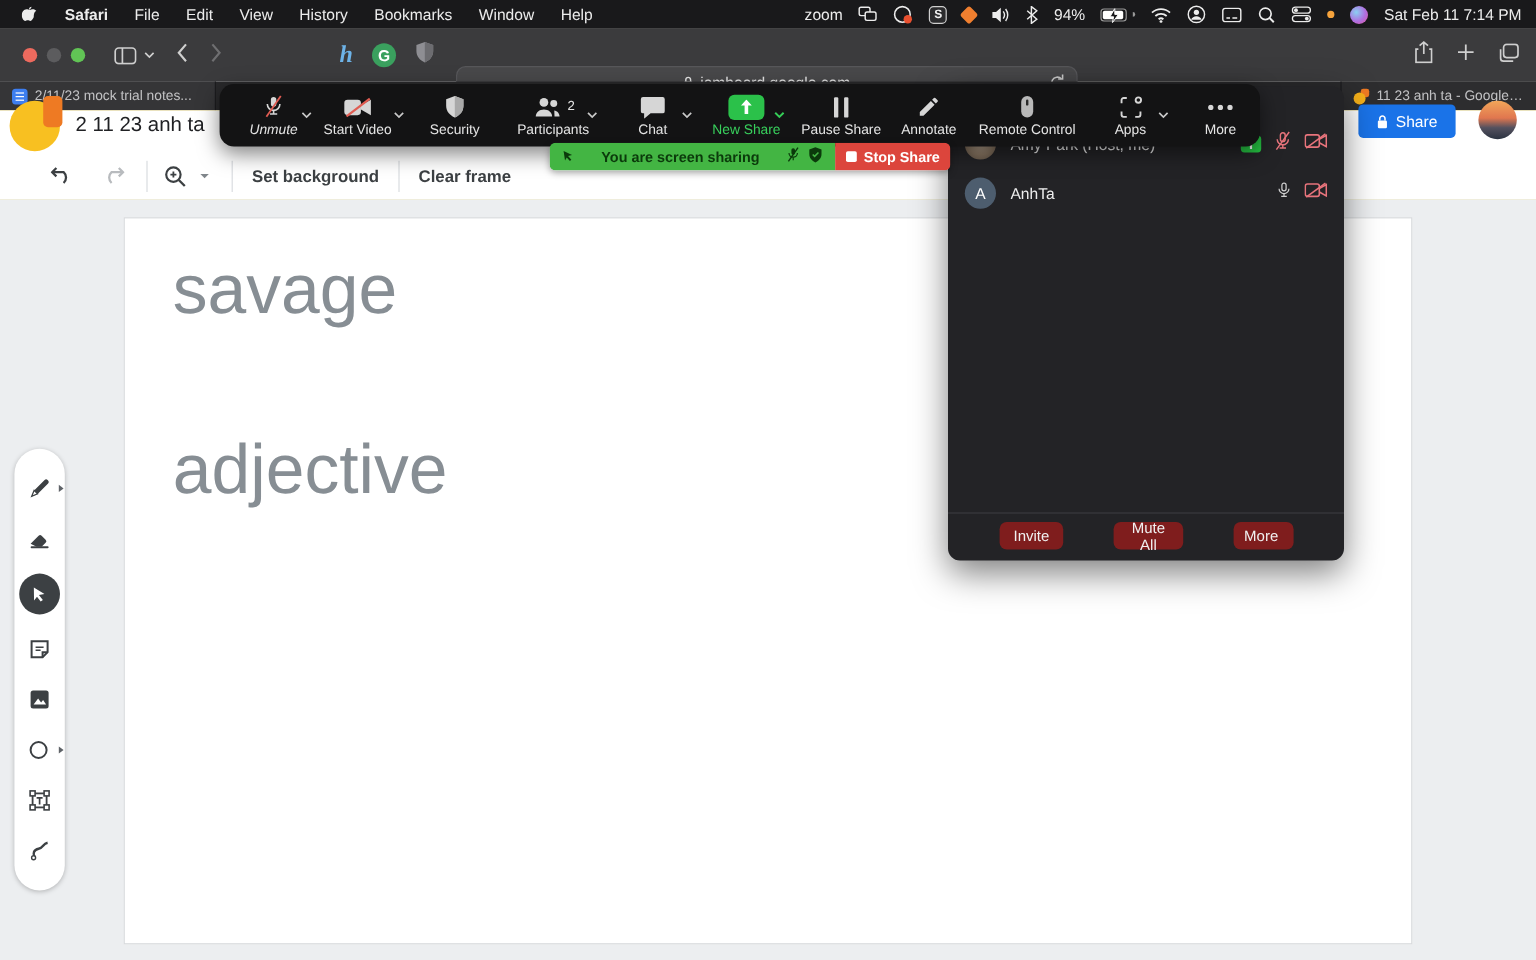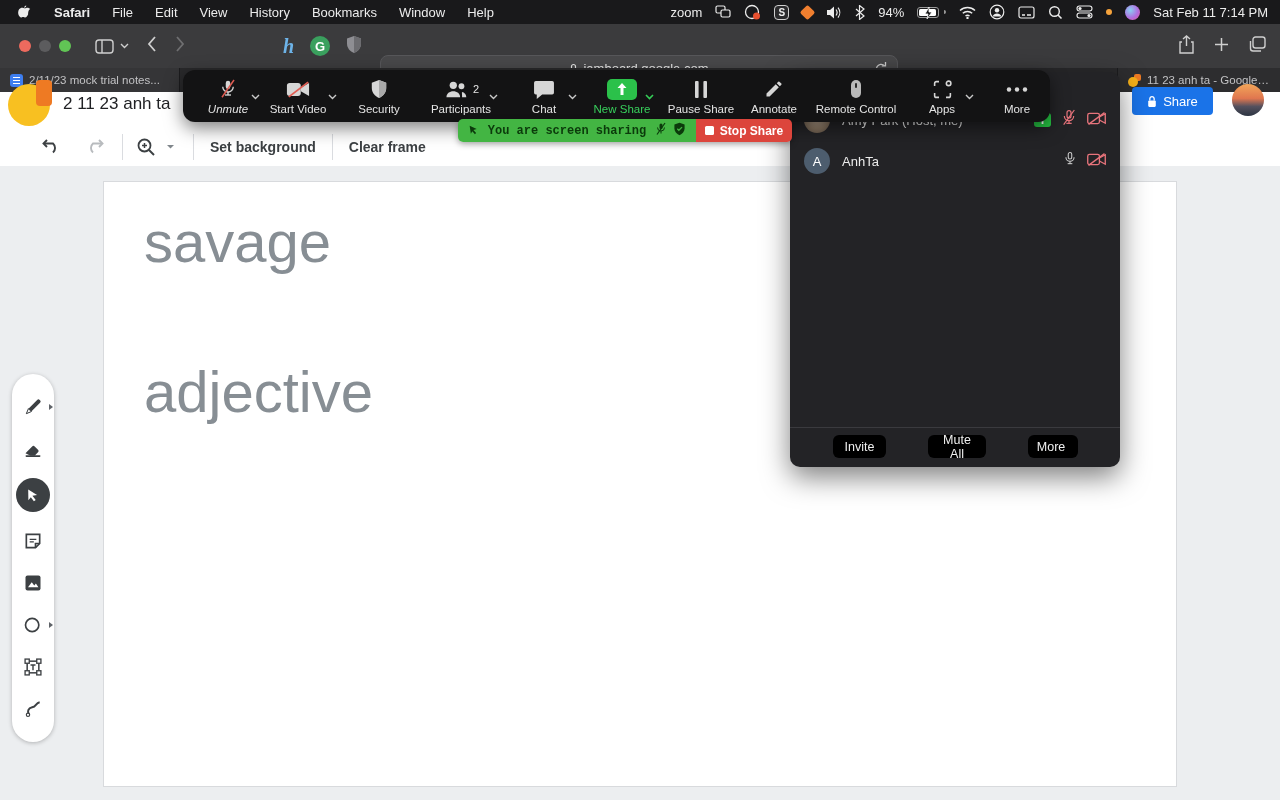--- a/index.html
+++ b/index.html
@@ -92,37 +92,37 @@
   .zi .zico { height:22px; display:flex; align-items:center; justify-content:center; }
   .zi.green .zlabel { color:#38d05c; }
   .zchev { position:absolute; top:16px; cursor:pointer; }
   .pcount { color:#e4e4e4; font-size:11px; margin-left:2px; }
   .newshare-box { width:30px; height:21px; background:#2bc14a; border-radius:5px; display:flex; align-items:center; justify-content:center; }
 
   
   .share-pill { position:absolute; left:458px; top:119px; height:23px; display:flex; z-index:40;
                 border-radius:5px; overflow:hidden; box-shadow:0 2px 6px rgba(0,0,0,.35); }
   .sp-green { width:238px; background:#43b543; display:flex; align-items:center; color:#0b3a0b; font-size:12px; font-weight:bold; }
-  .sp-msg { flex:1; text-align:center;font-family:Liberation Mono, monospace; }
+  .sp-msg { flex:1; text-align:center; }
   .sp-red { width:96px; background:#dc453c; display:flex; align-items:center; justify-content:center; gap:6px;
             color:#fff; font-size:12px; font-weight:bold; cursor:pointer; }
   .stop-sq { width:9px; height:9px; background:#fff; border-radius:1.5px; }
 
   
   .pp { position:absolute; left:790px; top:72px; width:330px; height:395px; background:#232326; border-radius:10px;
         box-shadow:0 10px 28px rgba(0,0,0,.5); z-index:20; color:#ececec; }
   .pp-row { position:absolute; left:0; width:330px; height:36px; display:flex; align-items:center; padding:0 14px; gap:12px; }
   .pp-row .pname { font-size:13px; flex:1; white-space:nowrap; overflow:hidden; }
   .pav { width:26px; height:26px; border-radius:50%; flex:0 0 auto; display:flex; align-items:center; justify-content:center;
          font-size:13px; color:#fff; }
   .pav.photo { background:radial-gradient(circle at 50% 35%, #cdb9a6, #8a7763 60%, #4d4238); }
   .pav.letter { background:#4d5d6e; }
   .pp-icons { display:flex; align-items:center; gap:10px; }
   .pp-div { position:absolute; left:0; top:355px; width:330px; height:1px; background:#3a3a3e; }
-  .pp-btn { position:absolute; top:363px; height:23px; background:#000000; border:none; border-radius:6px; color:#f0f0f0;
+  .pp-btn { position:absolute; top:363px; height:23px; background:#7f1d1d; border:none; border-radius:6px; color:#f0f0f0;
             font-size:12.5px; display:flex; align-items:center; justify-content:center; gap:4px; cursor:pointer;
             font-family:"Liberation Sans", sans-serif; padding:0 12px; }
   .sharescr { width:17px; height:14px; background:#26c343; border-radius:3px; display:flex; align-items:center; justify-content:center; }
 </style>
 </head>
 <body>
 
 <div id="screen">
 
   <div class="menubar">

